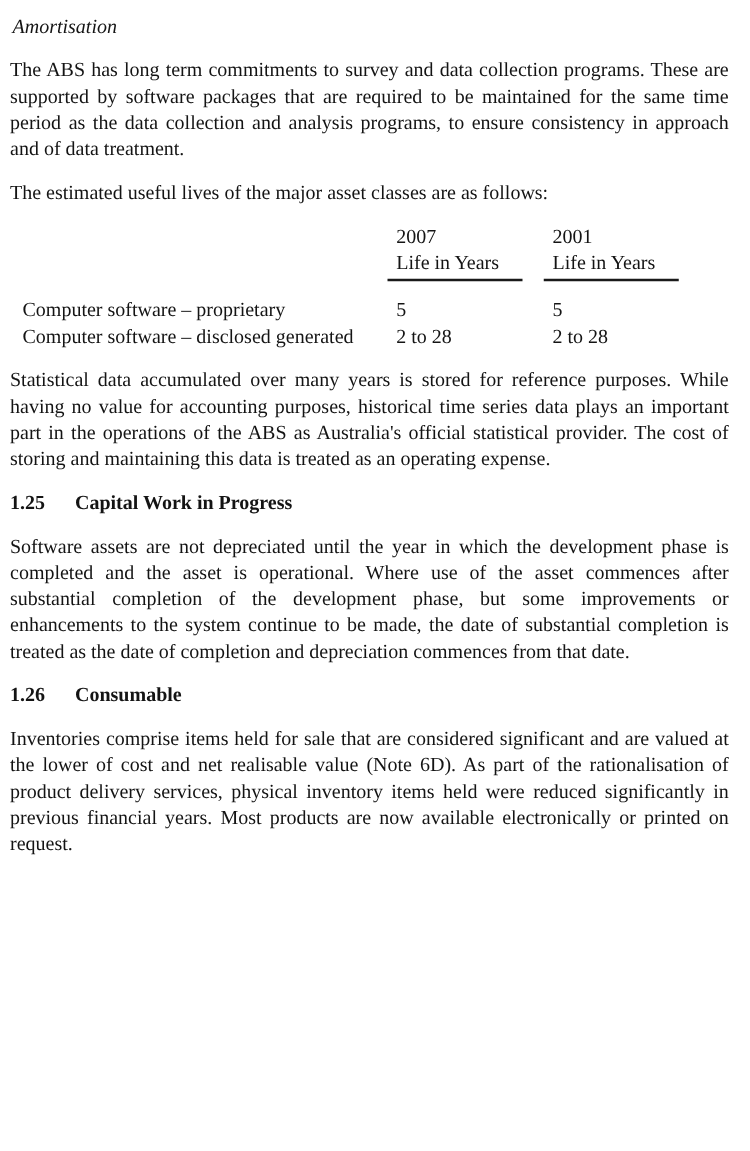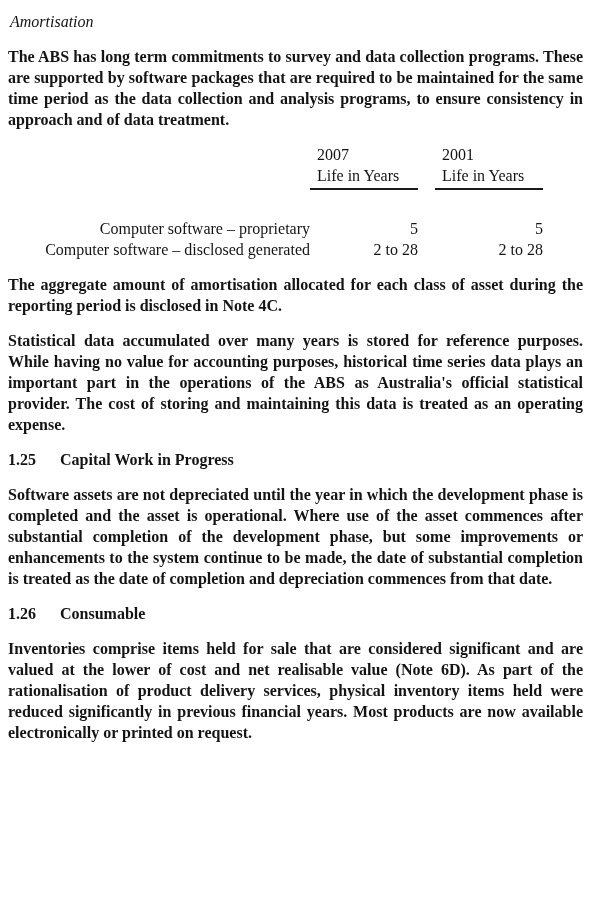--- a/index.html
+++ b/index.html
@@ -23,51 +23,49 @@
     padding: 11px 17px 0 8px;
     background: #ffffff;
   }
   .doc-heading-italic {
     font-style: italic;
     margin: 0 0 14px 2px;
   }
   .para {
     margin: 0 0 14px 0;
     text-align: justify;
-    font-weight: bold;
   }
   .section-heading {
     font-weight: bold;
     margin: 2px 0 14px 0;
   }
   .section-heading .sec-num {
     display: inline-block;
     width: 52px;
   }
   
   .ul-table {
     margin: 0 0 14px 0;
   }
   .ul-header {
     display: flex;
-    margin-bottom: 28px;
+    margin-bottom: 13px;
   }
   .ul-spacer {
     width: 302px;
   }
   .ul-colhead {
     box-sizing: border-box;
     width: 108px;
     padding: 0 0 2px 7px;
     border-bottom: 2px solid #1a1a1a;
     margin-right: 17px;
   }
   .ul-row {
     display: flex;
-    text-align: right;
   }
   .ul-label {
     box-sizing: border-box;
     width: 302px;
     padding-left: 10px;
   }
   .ul-val {
     box-sizing: border-box;
     width: 108px;
     padding-left: 7px;
@@ -76,20 +74,21 @@
 </style>
 </head>
 <body>
 
 <div class="page">
 
   <div class="doc-heading-italic">Amortisation</div>
 
   <p class="para">The ABS has long term commitments to survey and data collection programs.  These are supported by software packages that are required to be maintained for the same time period as the data collection and analysis programs, to ensure consistency in approach and of data treatment.</p>
 
+  <p class="para">The estimated useful lives of the major asset classes are as follows:</p>
 
   <div class="ul-table">
     <div class="ul-header">
       <div class="ul-spacer"></div>
       <div class="ul-colhead">
         <div>2007</div>
         <div>Life in Years</div>
       </div>
       <div class="ul-colhead">
         <div>2001</div>
@@ -103,21 +102,20 @@
         <div class="ul-val">5</div>
       </div>
       <div class="ul-row">
         <div class="ul-label">Computer software – disclosed generated</div>
         <div class="ul-val">2 to 28</div>
         <div class="ul-val">2 to 28</div>
       </div>
     </div>
   </div>
 
-  <p class="para">The aggregate amount of amortisation allocated for each class of asset during the reporting period is disclosed in Note 4C.</p>
 
 
   <p class="para">Statistical data accumulated over many years is stored for reference purposes.  While having no value for accounting purposes, historical time series data plays an important part in the operations of the ABS as Australia's official statistical provider. The cost of storing and maintaining this data is treated as an operating expense.</p>
 
   <div class="section-heading">
     <span class="sec-num">1.25</span><span>Capital Work in Progress</span>
   </div>
 
 
   <p class="para">Software assets are not depreciated until the year in which the development phase is completed and the asset is operational.  Where use of the asset commences after substantial completion of the development phase, but some improvements or enhancements to the system continue to be made, the date of substantial completion is treated as the date of completion and depreciation commences from that date.</p>

